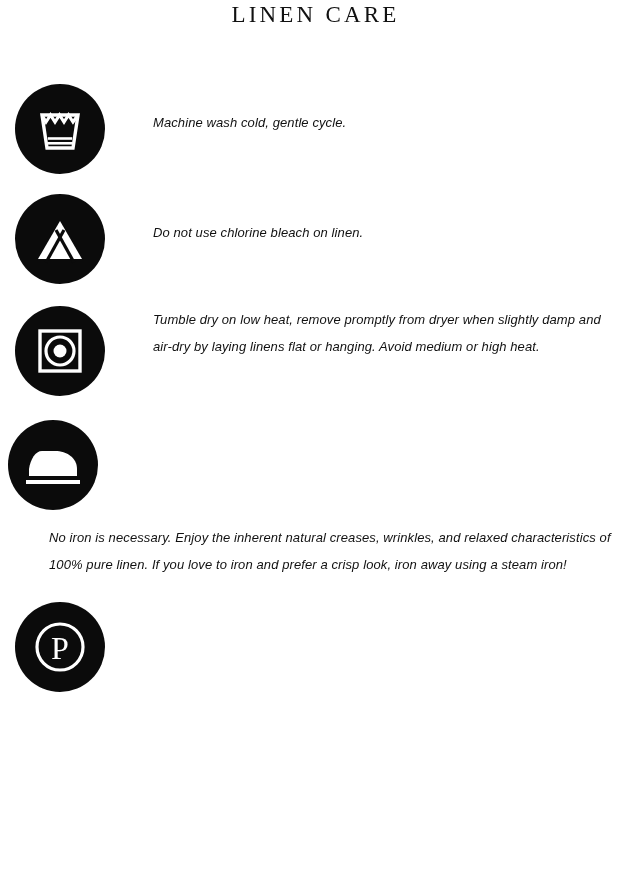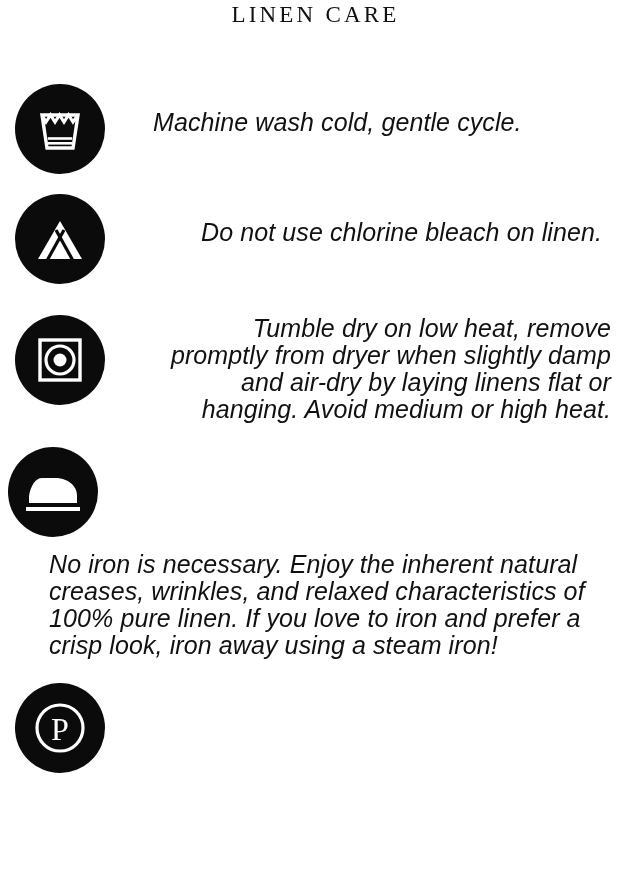--- a/index.html
+++ b/index.html
@@ -53,33 +53,33 @@
     border-radius: 50%;
     background: #0b0b0b;
     display: flex;
     align-items: center;
     justify-content: center;
   }
   .badge svg { display: block; }
   .text-cell {
     flex: 1 1 auto;
     font-style: italic;
-    font-size: 25px;
+    font-size: 13px;
     line-height: 27px;
     letter-spacing: 0.1px;
     color: #111111;
     padding-left: 41px;
     padding-right: 6px;
   }
   
   .row-wash   { margin-top: 56px; }
   .row-wash .text-cell   { margin-top: 25px; }
-  .row-bleach { margin-top: 20px; gap: 48px; }
+  .row-bleach { margin-top: 20px; }
   .row-bleach .text-cell { margin-top: 25px; }
-  .row-dry    { margin-top: 31px; text-align: right; }
+  .row-dry    { margin-top: 22px; }
   .row-dry .text-cell    { margin-top: 0px; }
   .row-iron   { margin-top: 24px; flex-direction: column; }
   .row-iron .text-cell   { margin-top: 0px; }
   .row-clean  { margin-top: 24px; }
   .row-clean .text-cell  { margin-top: 16px; }
 </style>
 </head>
 <body>
 
 <div class="page">

